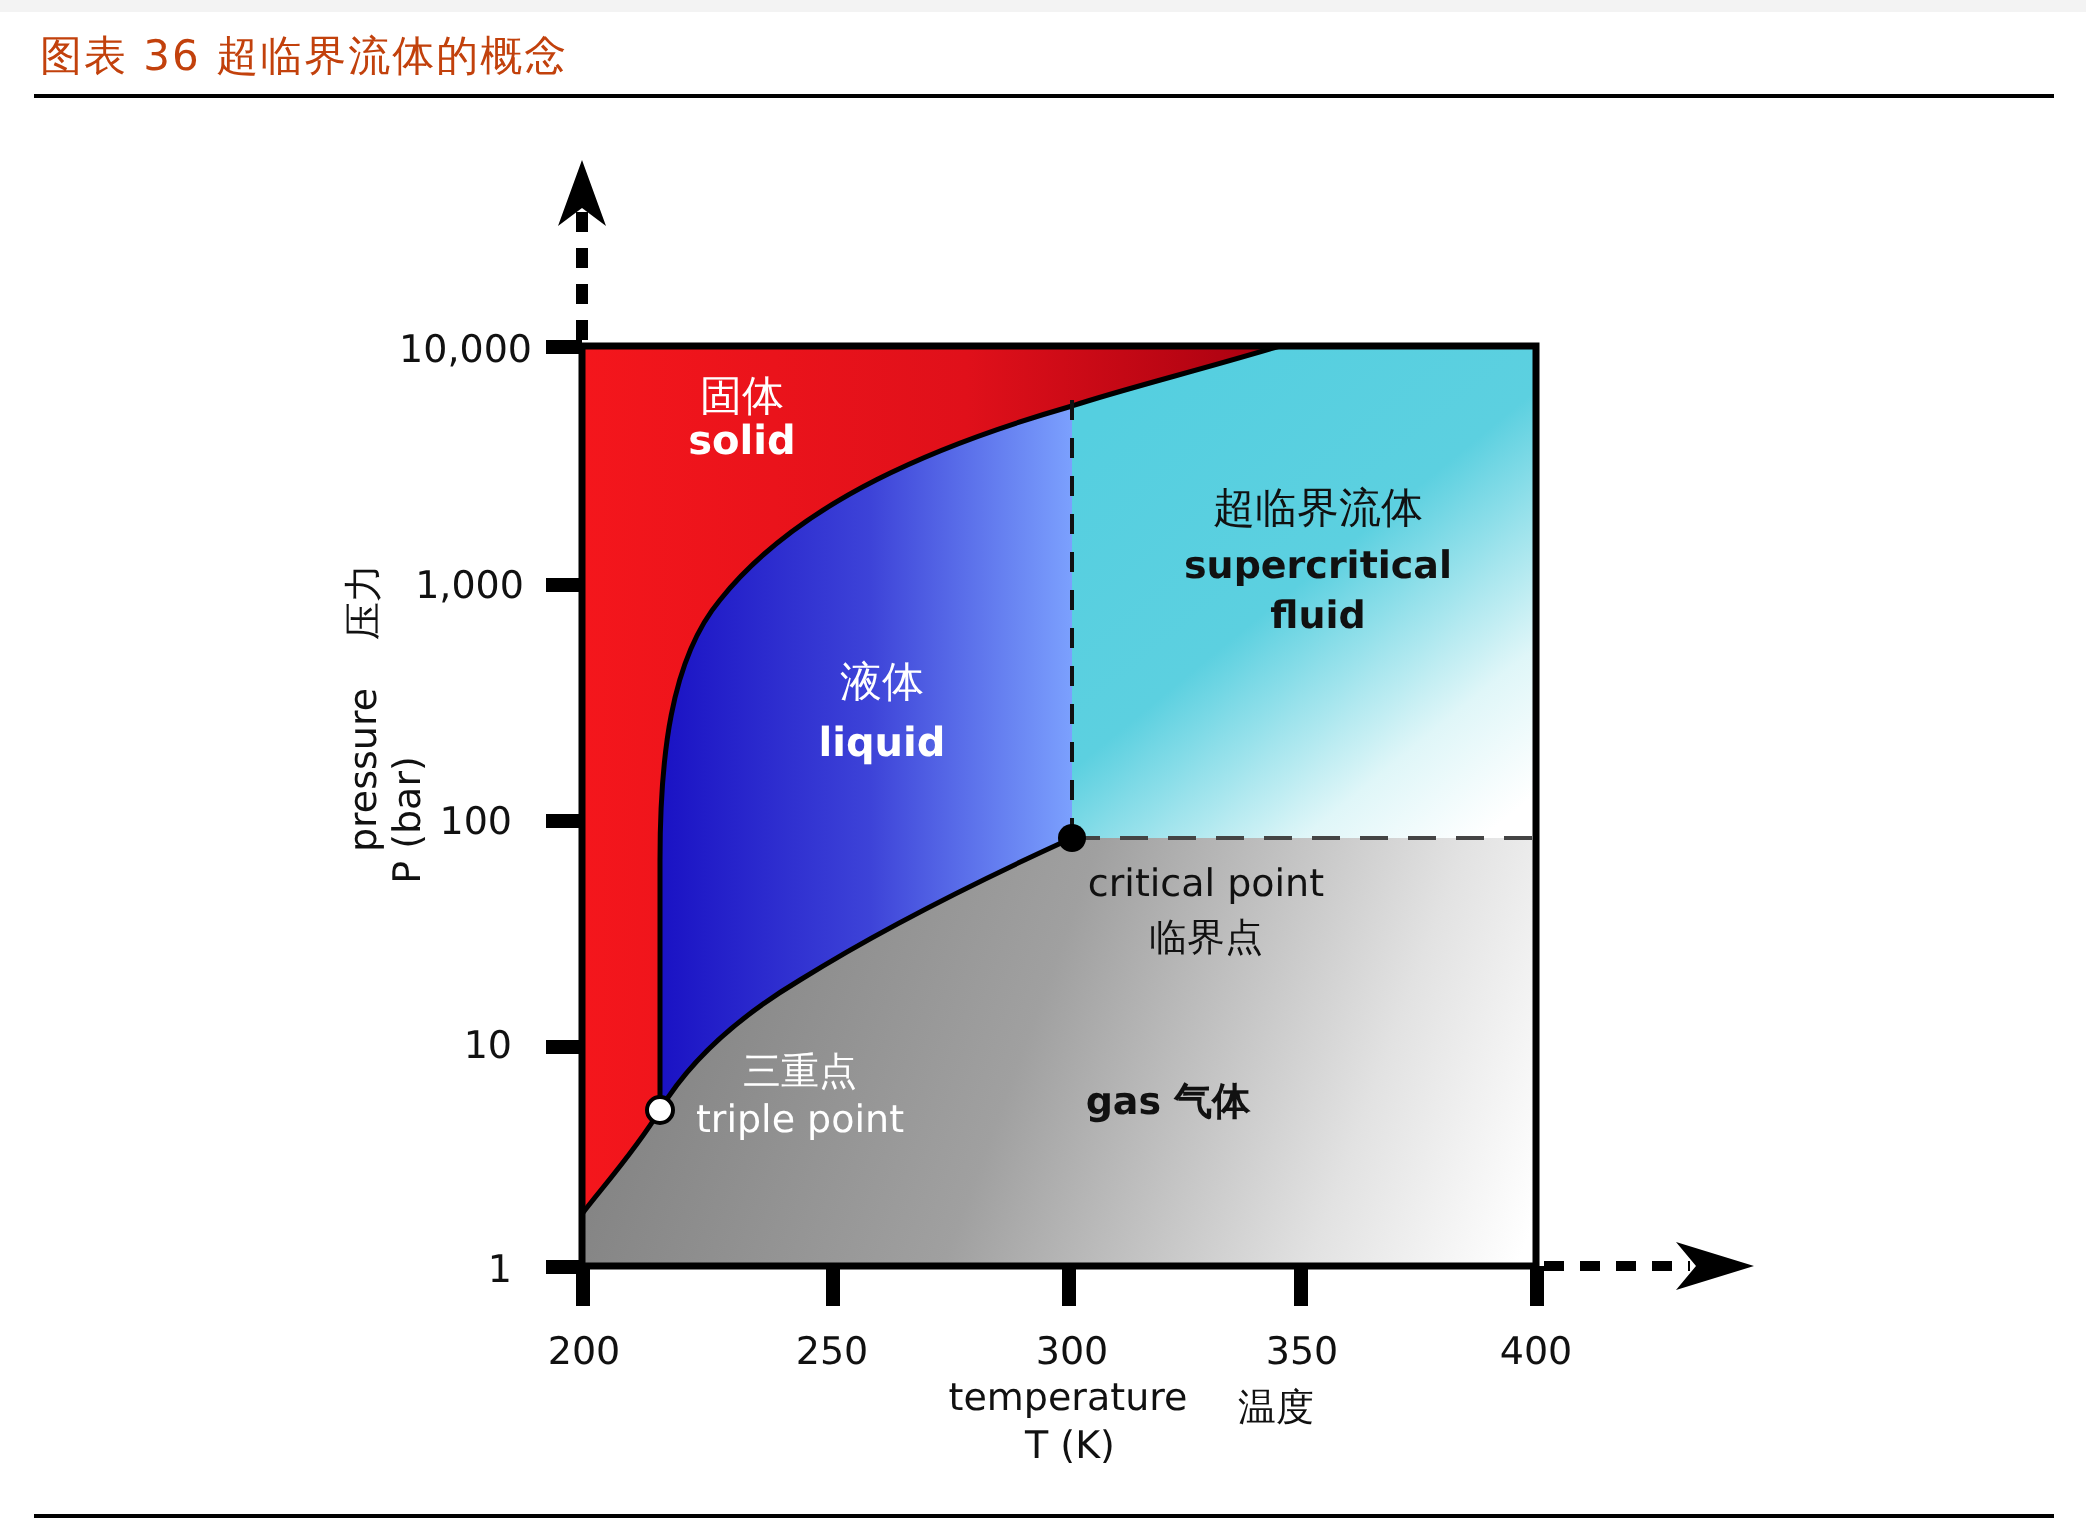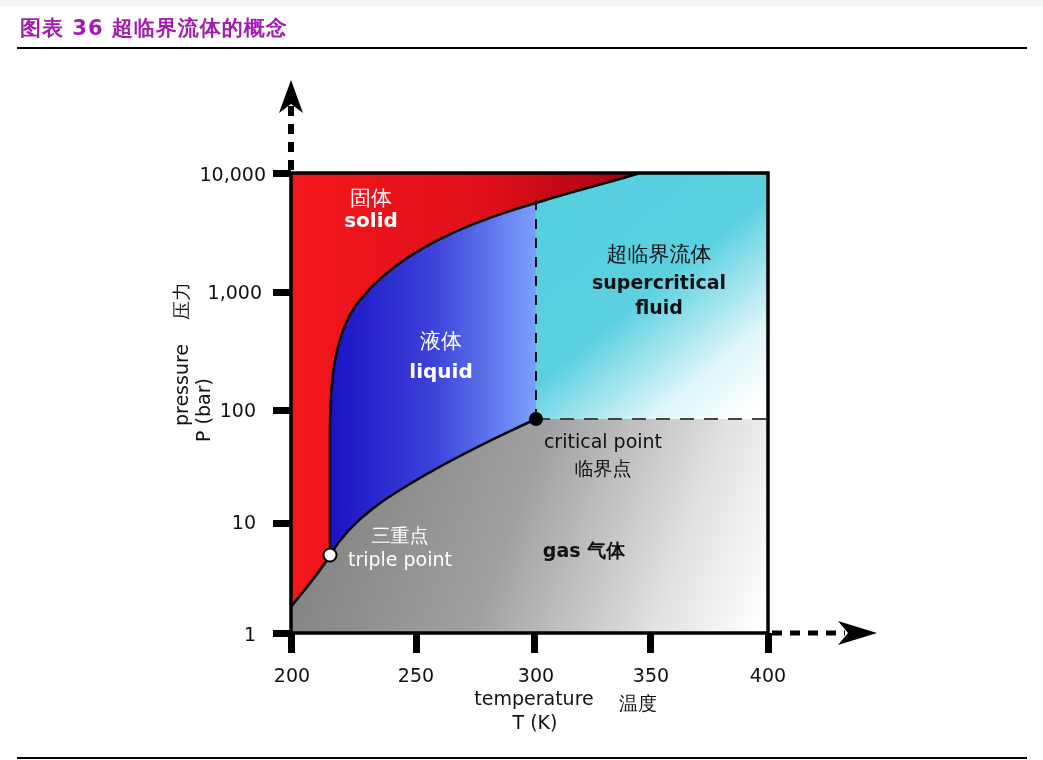--- a/index.html
+++ b/index.html
@@ -1,20 +1,20 @@
 <!DOCTYPE html>
 <html><head>
 <meta charset="utf-8">
 <style>
   html, body { margin: 0; padding: 0; background: #ffffff; }
   body { width: 1043px; height: 760px; position: relative; overflow: hidden;
          font-family: "DejaVu Sans", sans-serif; }
   .topbar { position: absolute; left: 0; top: 0; width: 1043px; height: 6px; background: #f3f3f3; }
-  .fig-title { position: absolute; left: 20px; top: 14px; font-size: 21px; font-weight: bold;
-               color: #a21caf; letter-spacing: 1px; font-family: "DejaVu Sans", sans-serif; }
+  .fig-title { position: absolute; left: 20px; top: 14px; font-size: 21px; font-weight: normal;
+               color: #c2410c; letter-spacing: 1px; font-family: "DejaVu Sans", sans-serif; }
   .rule-top { position: absolute; left: 17px; top: 47px; width: 1010px; height: 2px; background: #000; }
   .rule-bottom { position: absolute; left: 17px; top: 757px; width: 1010px; height: 2px; background: #000; }
   svg.plot { position: absolute; left: 0; top: 0; }
   .tick-label { font-family: "DejaVu Sans", sans-serif; font-size: 19px; fill: #111; }
   .axis-label { font-family: "DejaVu Sans", sans-serif; font-size: 19px; fill: #111; }
   .region-label-w { font-family: "DejaVu Sans", sans-serif; font-size: 20px; fill: #fff; font-weight: bold; }
   .region-label-w-cn { font-family: "DejaVu Sans", sans-serif; font-size: 21px; fill: #fff; }
   .region-label-k { font-family: "DejaVu Sans", sans-serif; font-size: 19px; fill: #111; font-weight: bold; }
   .region-label-k-cn { font-family: "DejaVu Sans", sans-serif; font-size: 21px; fill: #111; }
   .point-label { font-family: "DejaVu Sans", sans-serif; font-size: 19px; fill: #111; }

